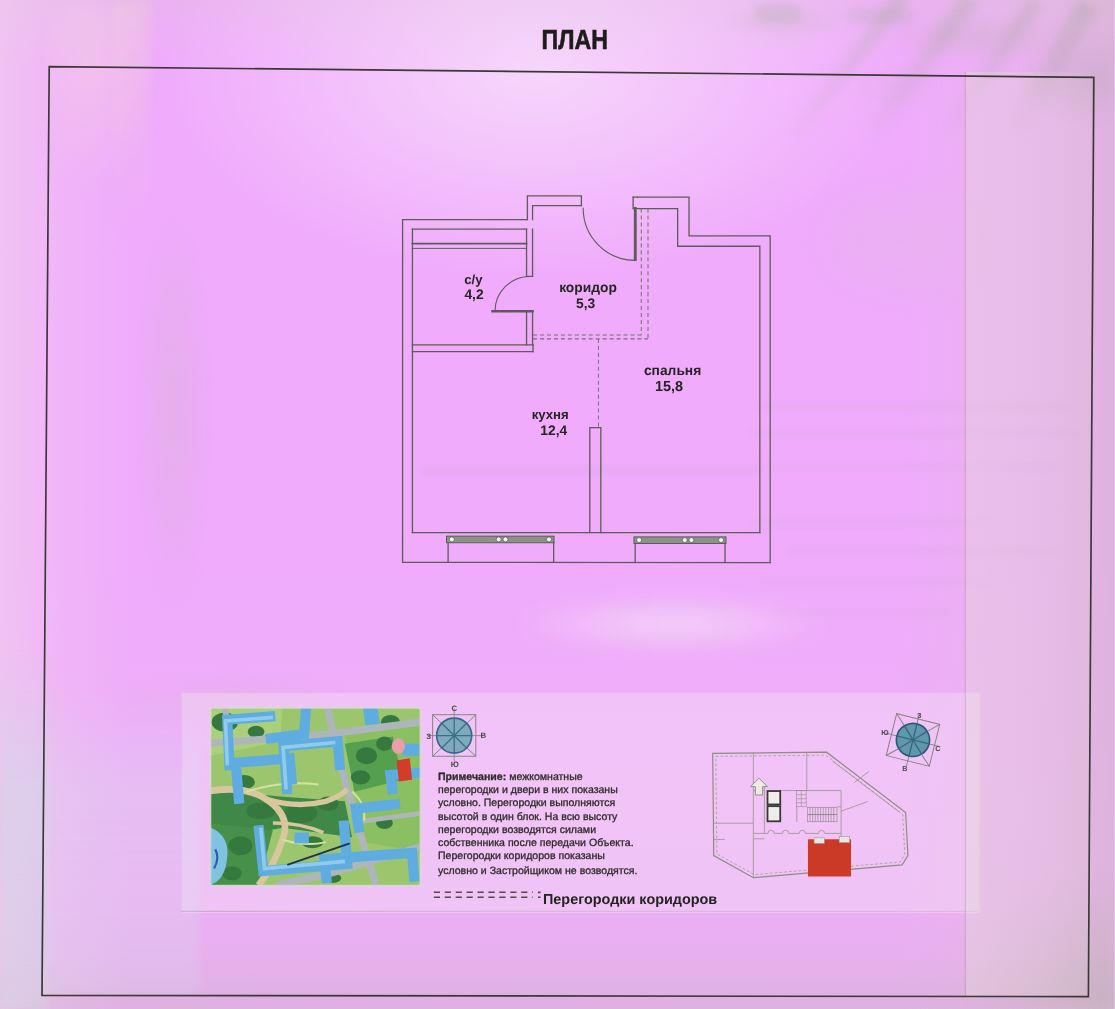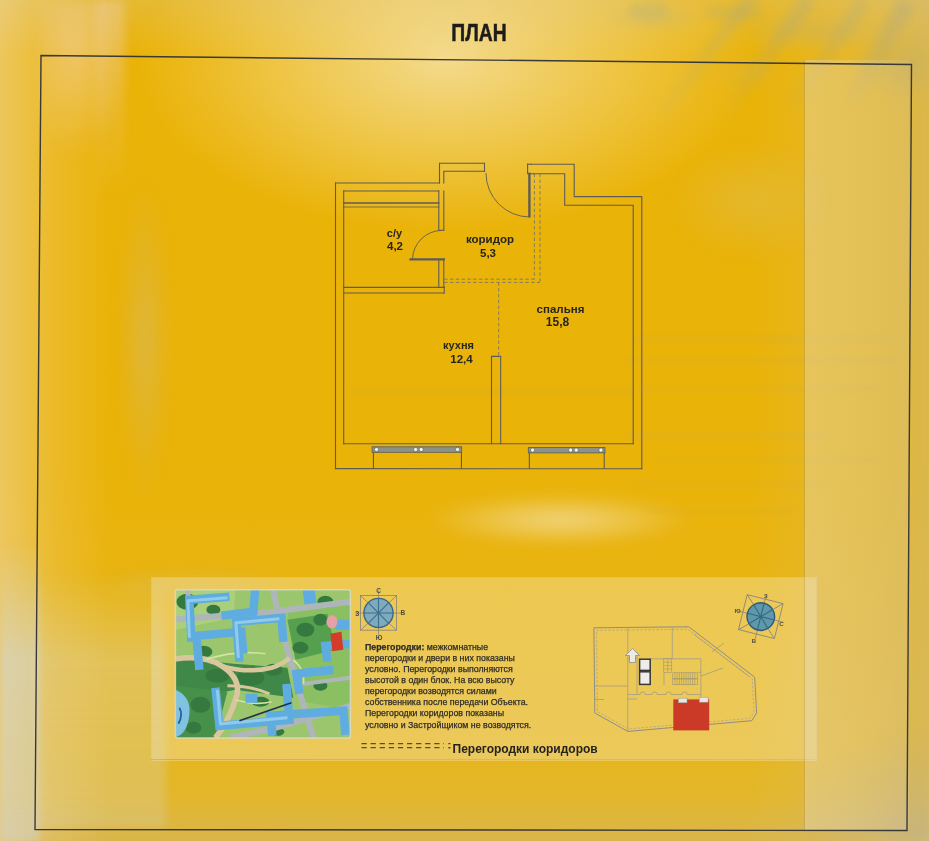--- a/index.html
+++ b/index.html
@@ -1,17 +1,17 @@
 <!DOCTYPE html>
 <html><head>
 <meta charset="utf-8">
 <style>
   html,body{margin:0;padding:0;}
   #page{position:relative;width:929px;height:841px;overflow:hidden;
-    background:#eab308;font-family:"Liberation Sans", sans-serif;}
+    background:#f0abfc;font-family:"Liberation Sans", sans-serif;}
   .abs{position:absolute;}
 </style>
 </head>
 <body>
 <div id="page">
 
   <div class="abs" style="left:0;top:0;width:929px;height:841px;
     background:
       radial-gradient(ellipse 430px 240px at 48% 7%, rgba(251,250,249,0.55), rgba(251,250,249,0) 72%),
       linear-gradient(90deg, rgba(242,230,228,0.38) 0px, rgba(242,230,228,0.14) 55px, rgba(242,230,228,0) 110px),
@@ -375,21 +375,21 @@
     </g>
 
     <g stroke="#4f4d49" stroke-width="1.2" fill="none">
       <path d="M361.5,743.6 L444,743.6" stroke-dasharray="5.2 3.9"></path>
       <path d="M361.5,747.7 L444,747.7" stroke-dasharray="5.2 3.9"></path>
       <path d="M448.3,743.6 L450.5,743.6 M448.3,747.7 L450.5,747.7" stroke-width="1.4"></path>
     </g>
   </svg>
 
   <div class="abs" style="left:365px;top:641.5px;width:178px;font-size:8.8px;line-height:11.15px;color:#2e2c28;-webkit-text-stroke:0.25px #2e2c28;">
-    <b>Перегородки:</b> межкомнатные<br>
+    <b>Примечание:</b> межкомнатные<br>
     перегородки и двери в них показаны<br>
     условно. Перегородки выполняются<br>
     высотой в один блок. На всю высоту<br>
     перегородки возводятся силами<br>
     собственника после передачи Объекта.<br>
     Перегородки коридоров показаны<br>
     условно и Застройщиком не возводятся.
   </div>
 
   <div class="abs" style="left:452.5px;top:742px;font-size:12px;font-weight:bold;color:#242320;">Перегородки коридоров</div>

